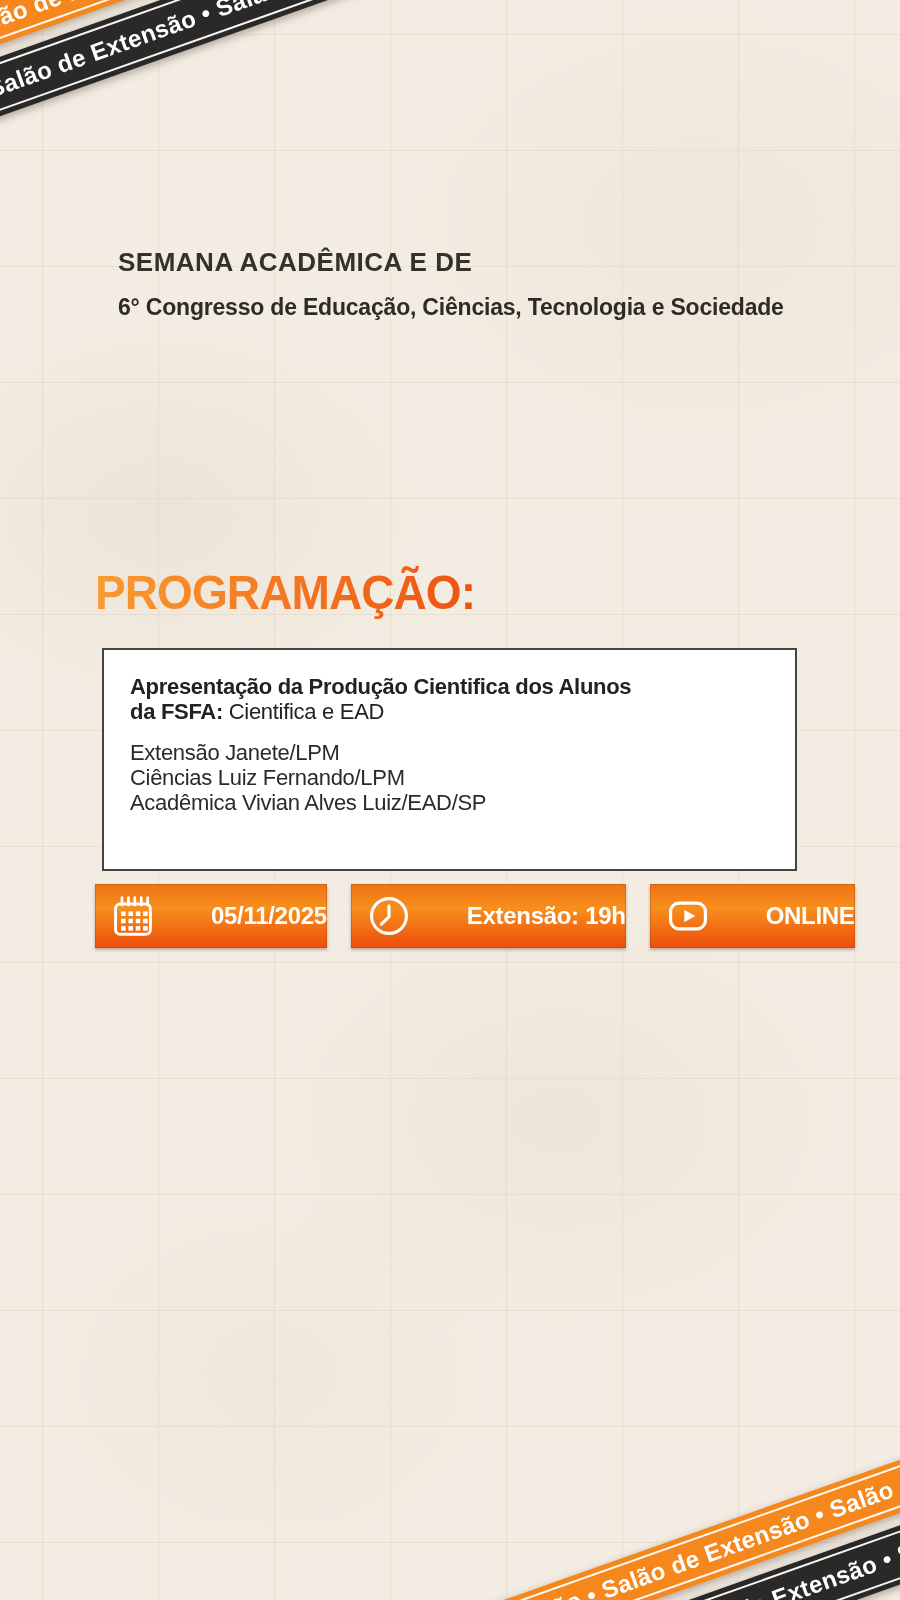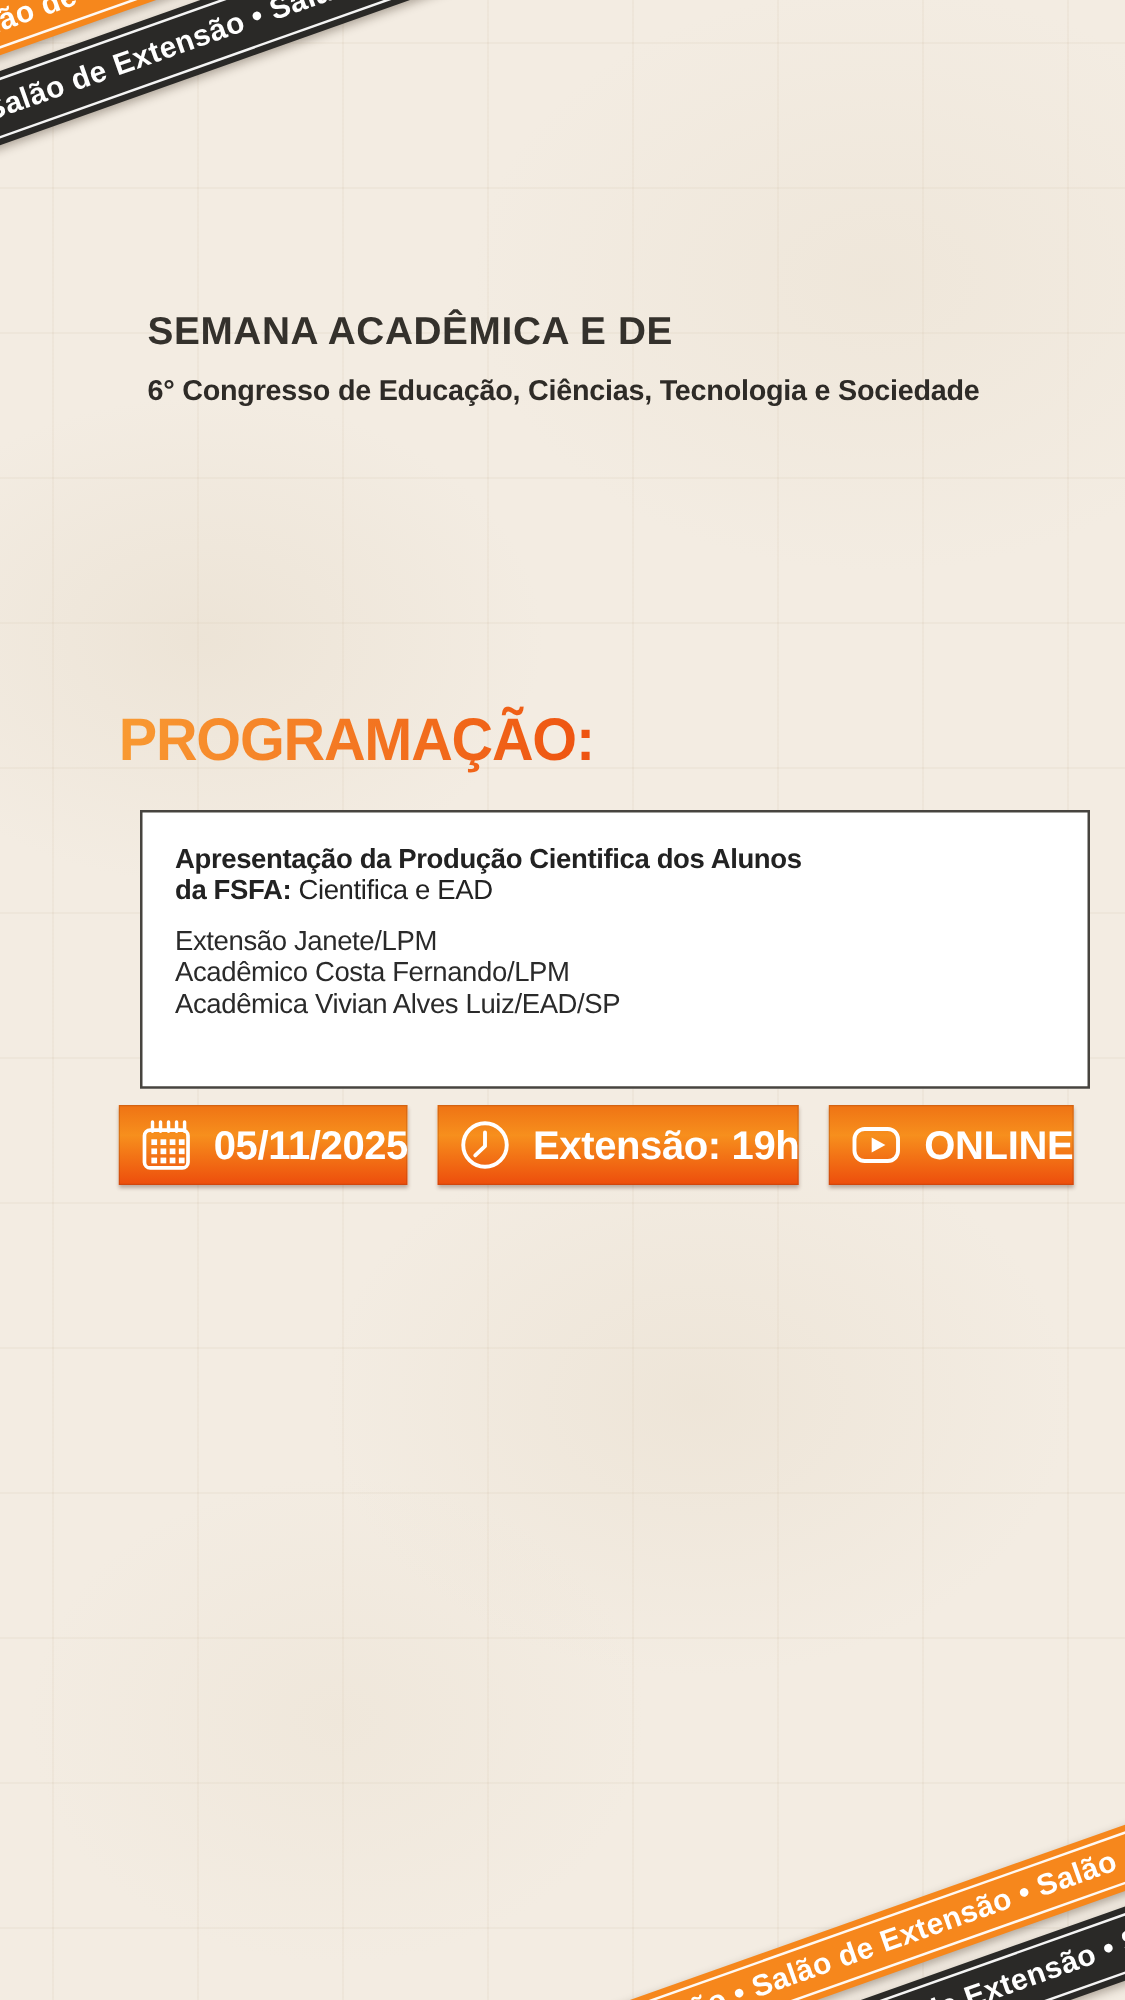--- a/index.html
+++ b/index.html
@@ -42,21 +42,21 @@
   .ribbon-tl-black  { left:-60px; top:78px;  z-index:3; }
   .ribbon-tl-black  .strip-text { padding-left:42px; }
   .ribbon-br-orange { left:470px; top:1612px; z-index:2; }
   .ribbon-br-orange .strip-text { text-indent:-110px; }
   .ribbon-br-black  { left:491px; top:1670px; z-index:1; }
   .ribbon-br-black  .strip-text { padding-left:180px; }
 
   
   .header { position:absolute; left:118px; top:247px; width:670px; }
   .kicker {
-    font-size:31px; font-weight:700; color:#34312c; letter-spacing:0.5px;
+    font-size:26px; font-weight:700; color:#34312c; letter-spacing:0.5px;
   }
   .logo-row {
     margin-top:6px; display:flex; align-items:flex-end; height:82px; width:648px;
   }
   .logo-text {
     font-size:94px; font-weight:800; line-height:94px; letter-spacing:-3px;
     background-clip:text; -webkit-background-clip:text; color:transparent;
     transform:scaleX(0.96); transform-origin:left bottom;
   }
   .logo-text.left  { background-image:linear-gradient(115deg,#ffc153,#f28018); }
@@ -76,42 +76,42 @@
 
   
   .program-heading {
     position:absolute; left:95px; top:565px;
     font-size:48px; font-weight:800; letter-spacing:-1px;
     background-image:linear-gradient(100deg,#f99b33,#ee5210);
     background-clip:text; -webkit-background-clip:text; color:transparent;
     transform:scaleX(0.96); transform-origin:left top;
   }
   .program-card {
-    position:absolute; left:112px; top:648px; width:760px; height:223px;
+    position:absolute; left:102px; top:648px; width:695px; height:223px;
     background:#ffffff; border:2px solid #47443f; padding:24px 26px;
   }
   .card-title { font-size:22px; color:#222222; line-height:25px; letter-spacing:-0.3px; }
   .card-title .bold { font-weight:700; }
   .attendees { margin-top:16px; }
   .attendee { font-size:22px; color:#2a2a2a; line-height:25px; letter-spacing:-0.3px; }
 
   
   .buttons-row {
     position:absolute; left:95px; top:884px; width:695px; height:64px;
     display:flex; gap:24px;
   }
   .info-button {
     flex:1 1 0; height:64px; display:flex; align-items:center; gap:16px;
     padding-left:16px; border:0; cursor:default;
     background:linear-gradient(180deg,#ef7314 0%,#f78f1d 38%,#ed4d0c 100%);
     box-shadow:0 2px 3px rgba(60,20,0,0.30), inset 0 0 0 1px rgba(130,50,10,0.25);
   }
   .info-button .icon { width:44px; height:44px; flex:0 0 auto; display:block; }
   .info-button .label {
-    font-size:32px; font-weight:700; color:#ffffff; letter-spacing:-0.3px; white-space:nowrap;
+    font-size:24px; font-weight:700; color:#ffffff; letter-spacing:-0.3px; white-space:nowrap;margin-left:40px;
   }
 </style>
 </head>
 <body>
 
 <div class="page">
 
   <div class="ribbon ribbon-orange ribbon-tl-orange">
     <span class="strip-text">Salão de Extensão • Salão de Extensão • Salão de Extensão • Salão de Extensão • Salão de Extensão • Salão de Extensão • Salão de Extensão • Salão de Extensão</span>
   </div>
@@ -134,21 +134,21 @@
   <div class="program-heading">PROGRAMAÇÃO:</div>
 
   <div class="program-card">
     <div class="card-title">
       <span class="bold">Apresentação da Produção Cientifica dos Alunos</span><br>
       <span class="bold">da FSFA:</span>
       <span>Cientifica e EAD</span>
     </div>
     <div class="attendees">
       <div class="attendee">Extensão Janete/LPM</div>
-      <div class="attendee">Acadêmico Costa Fernando/LPM</div>
+      <div class="attendee">Ciências Luiz Fernando/LPM</div>
       <div class="attendee">Acadêmica Vivian Alves Luiz/EAD/SP</div>
     </div>
   </div>
 
   <div class="buttons-row">
 
     <div class="info-button">
       <svg class="icon" viewBox="0 0 48 48" fill="none">
         <rect x="5" y="11" width="38" height="33" rx="5" stroke="#ffffff" stroke-width="3.2"></rect>
         <path d="M12 4 v8 M19 4 v8 M26 4 v8 M33 4 v8 M40 4 v8" stroke="#ffffff" stroke-width="3" stroke-linecap="round"></path>

